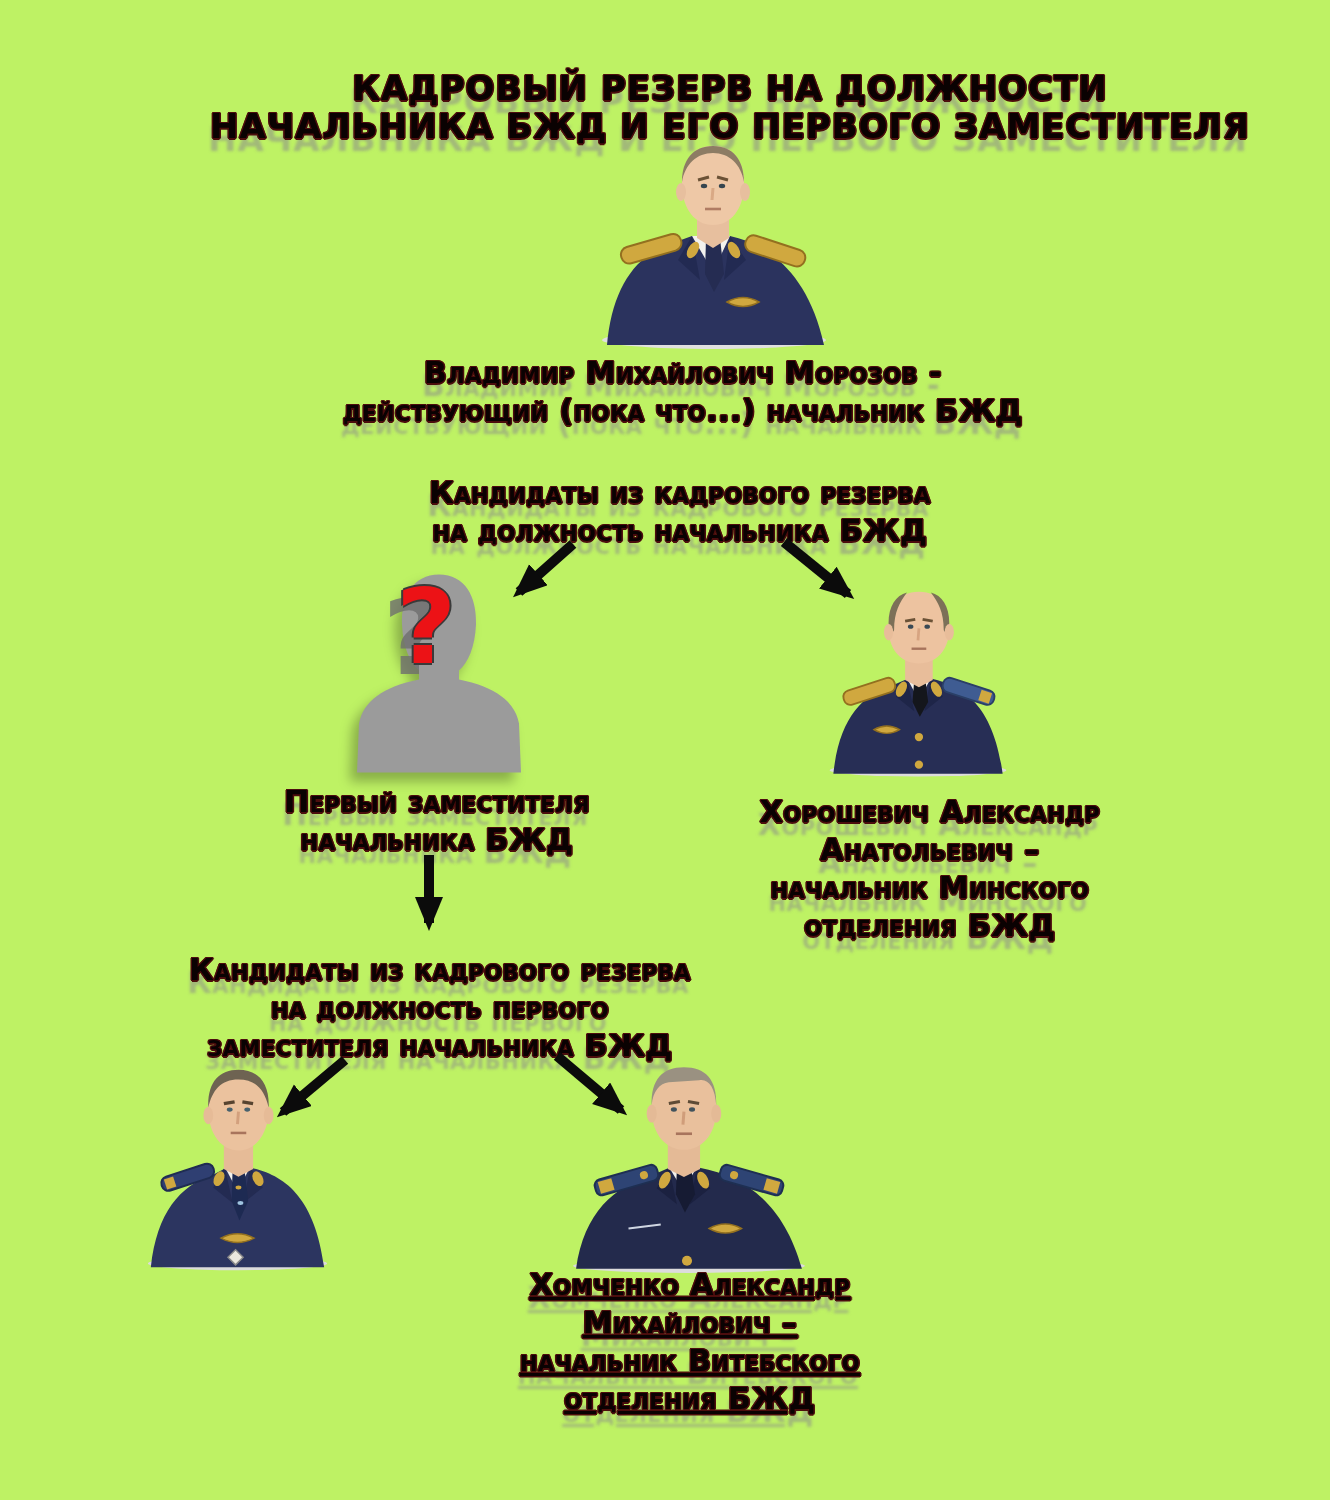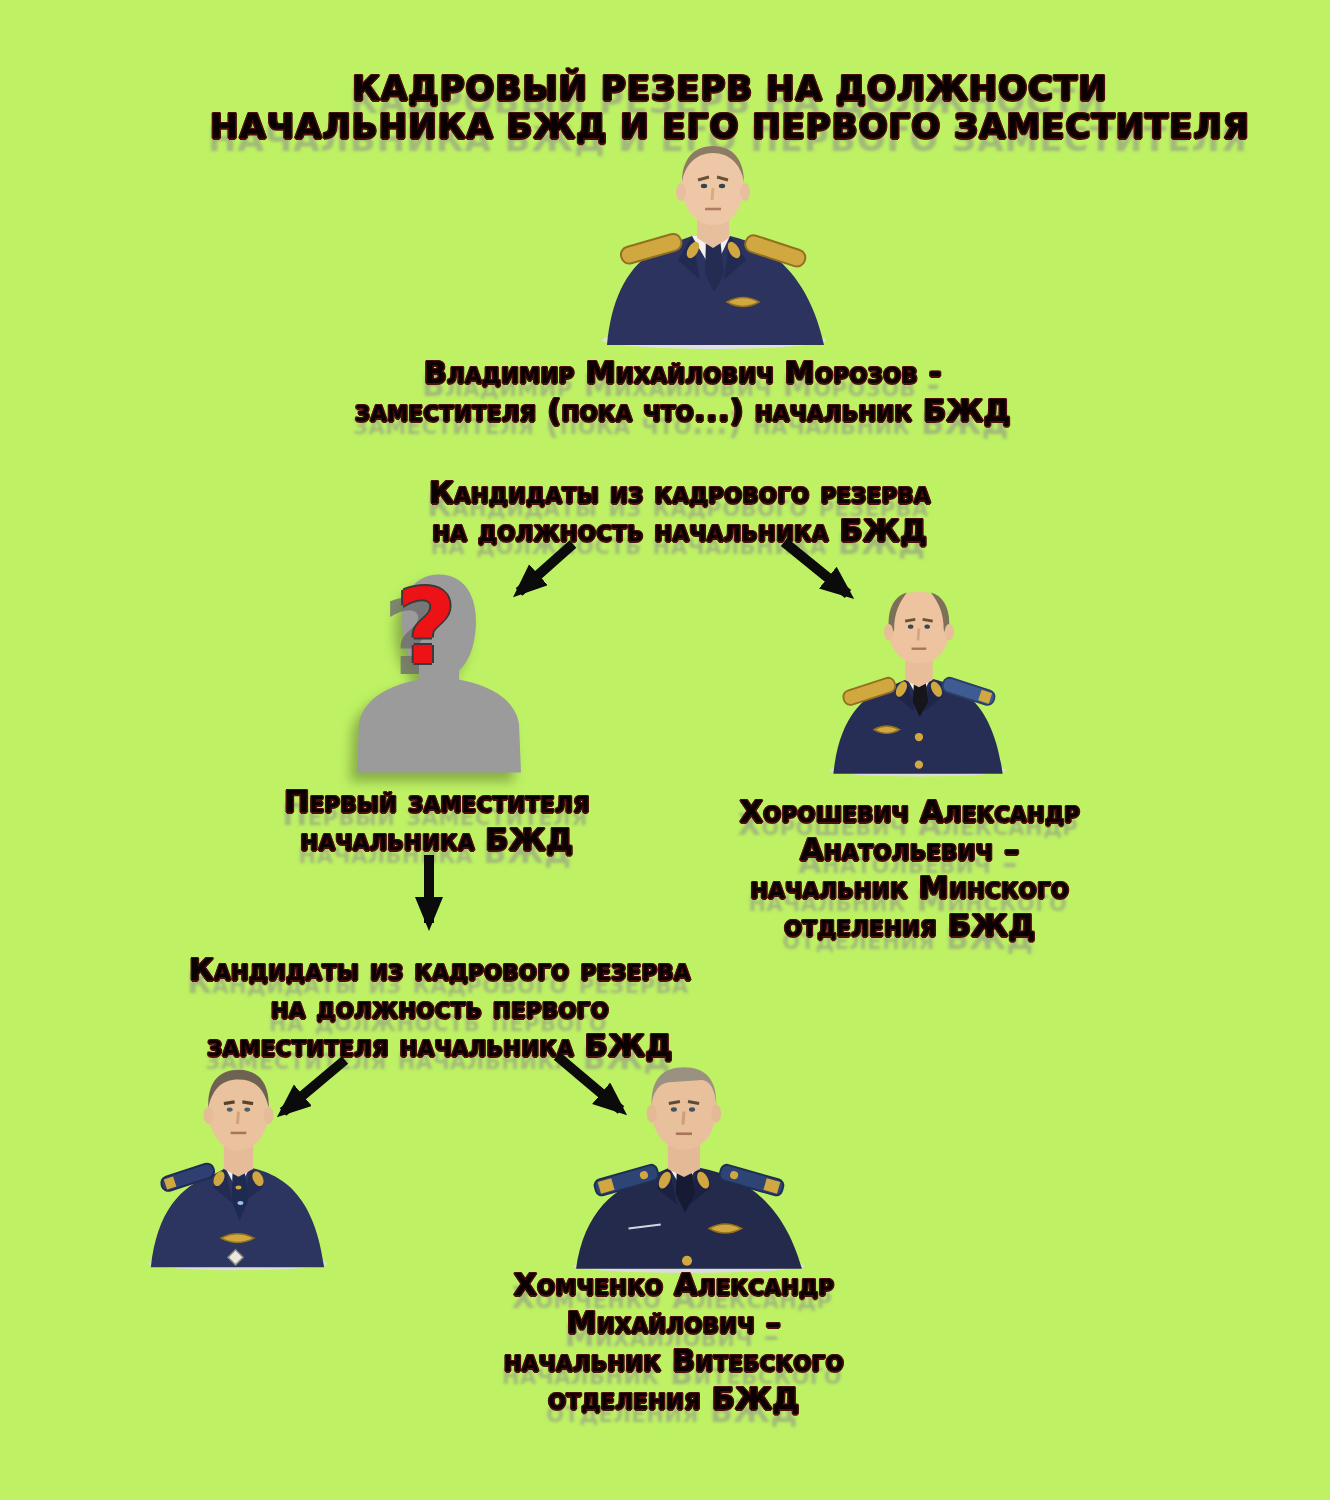--- a/index.html
+++ b/index.html
@@ -23,24 +23,24 @@
     left:130px;top:46px;width:1200px;
     font-size:34px;line-height:38px;letter-spacing:1px;
   }
   .pcap{
     font-size:30px;line-height:38px;letter-spacing:.5px;
     font-variant:small-caps;
   }
   #caption-morozov   {left:53px;  top:354px; width:1260px;}
   #heading-cand1     {left:50px;  top:474px; width:1260px;}
   #caption-deputy    {left:137px; top:783px; width:600px;}
-  #caption-khoroshevich{left:660px;top:793px;width:500px;}
+  #caption-khoroshevich{left:680px;top:793px;width:500px;}
   #heading-cand2     {left:140px; top:951px; width:600px;}
   #caption-sladkevich{left:5px;   top:1266px;width:500px;}
-  #caption-khomchenko{left:424px; top:1266px;width:500px;}
+  #caption-khomchenko{left:440px; top:1266px;width:500px;text-decoration:underline;}
 
   #photo-morozov     {left:592px; top:140px; width:240px; height:210px;}
   #silhouette        {left:348px; top:563px; width:182px; height:218px;}
   #photo-khoroshevich{left:826px; top:580px; width:184px; height:200px;}
   #photo-sladkevich  {left:145px; top:1062px;width:185px; height:212px;}
   #photo-khomchenko  {left:568px; top:1058px;width:242px; height:216px;}
   .photo svg,#silhouette svg{width:100%;height:100%;display:block;}
   #silhouette svg{filter:drop-shadow(-7px 9px 6px rgba(0,0,0,.28));}
 
   .qmark{
@@ -91,21 +91,21 @@
       <g transform="rotate(18 185 112)">
           <rect x="152" y="103" width="62" height="17" rx="8" fill="#d0a83f" stroke="#93701f" stroke-width="2"></rect>
         </g>
       <ellipse cx="101" cy="110" rx="5" ry="9" transform="rotate(30 101 110)" fill="#d0a83f"></ellipse>
       <ellipse cx="142" cy="110" rx="5" ry="9" transform="rotate(-30 142 110)" fill="#d0a83f"></ellipse>
       <path d="M135,162 q16,-9 32,0 q-16,9 -32,0 Z" fill="#d0a83f" stroke="#93701f" stroke-width="1.5"></path>
     </svg>
   </div>
 
   <div class="abs pcap shadow-text" id="caption-morozov">Владимир Михайлович Морозов -
-заместителя (пока что...) начальник БЖД</div>
+действующий (пока что...) начальник БЖД</div>
 
   <div class="abs pcap shadow-text" id="heading-cand1">Кандидаты из кадрового резерва
 на должность начальника БЖД</div>
 
   <div class="abs arrow" id="arrow-1-left">
     <svg viewBox="0 0 95 72">
         <defs>
           <marker id="m1" markerUnits="userSpaceOnUse" markerWidth="36" markerHeight="32" refX="26" refY="14" orient="auto">
             <path d="M0,0 L34,14 L0,28 Z" fill="#0b0b0b"></path>
           </marker>

